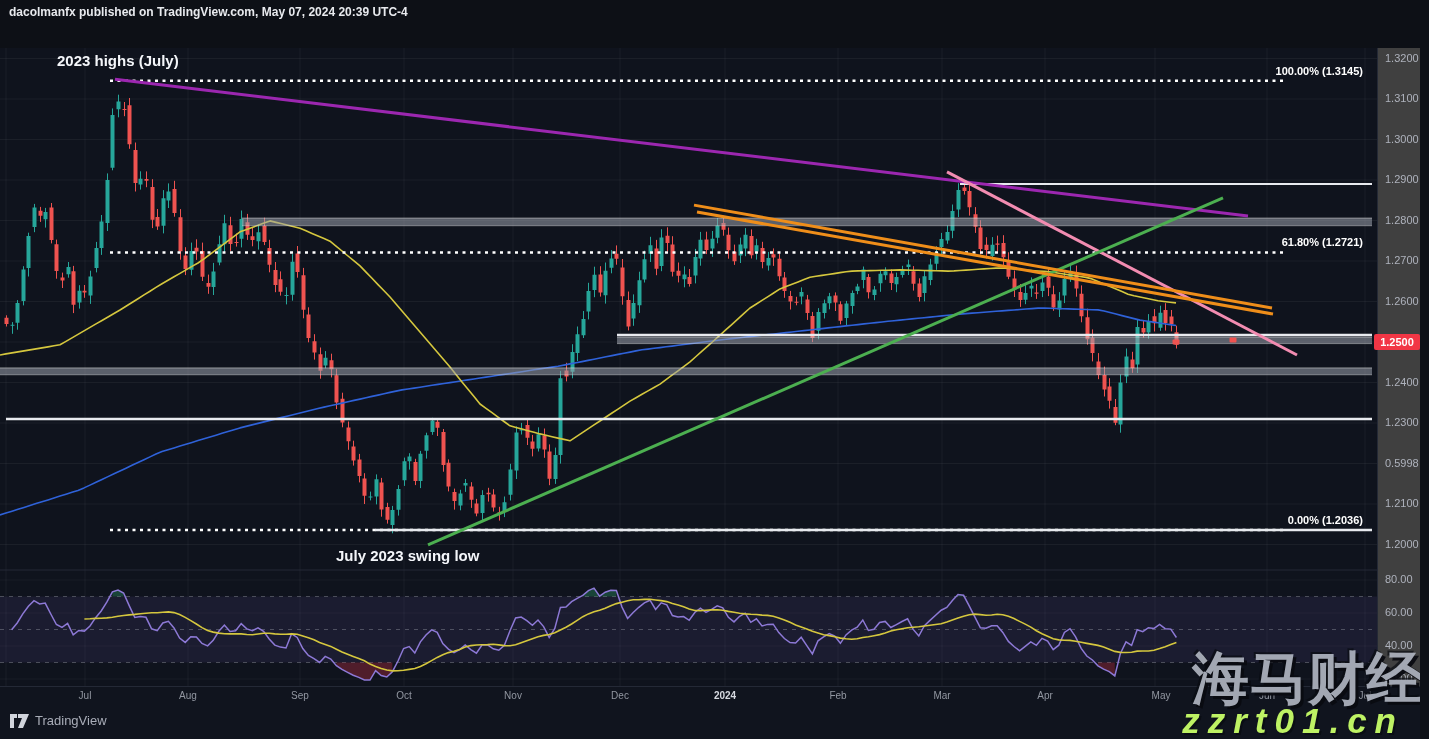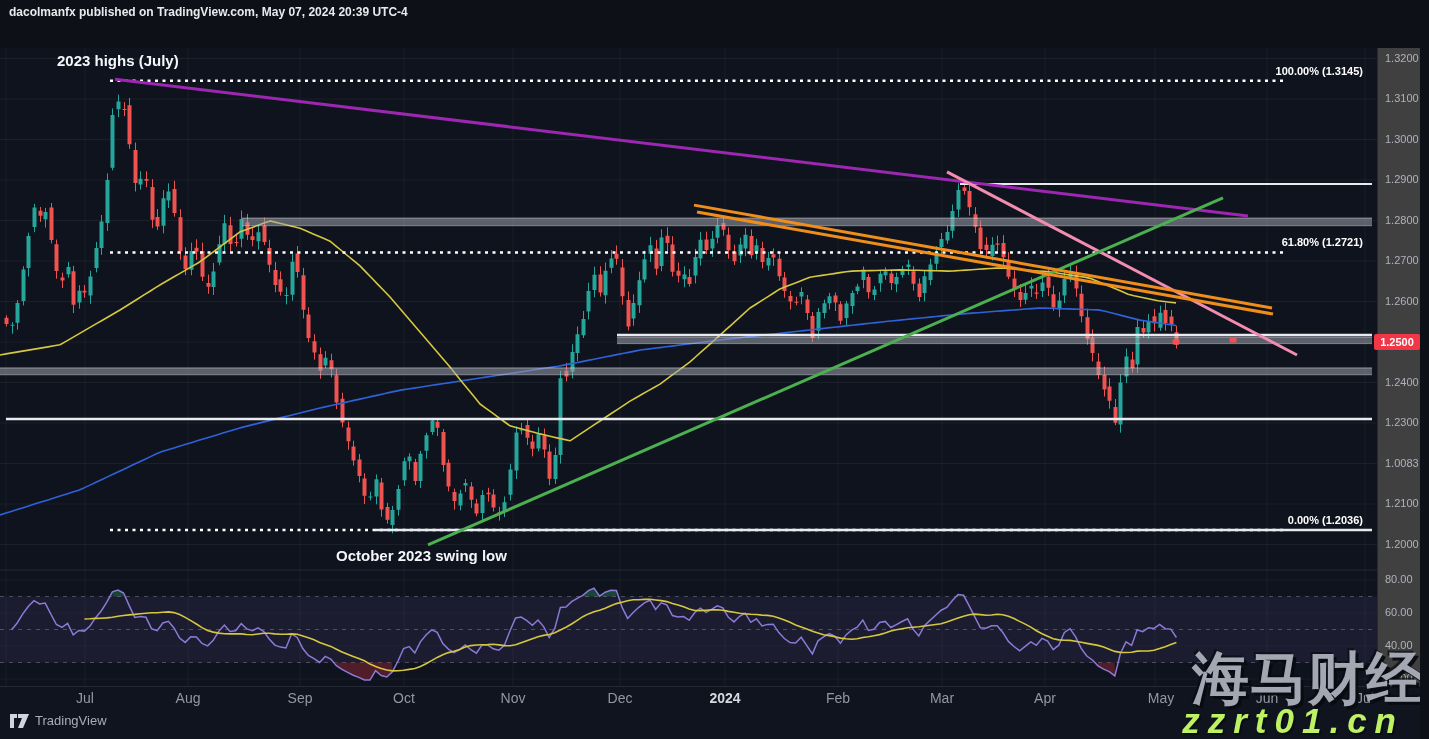--- a/index.html
+++ b/index.html
@@ -15,21 +15,21 @@
   .hdr2 .lab{color:#d6d9e0;}
   .hdr2 .val{color:#f23645;margin-right:7px;}
   .hdr2 .chg{color:#f23645;}
   .gutter{position:absolute;left:1377px;top:48px;width:52px;height:658px;background:#404040;
           border-left:1px solid #242936;z-index:3;}
   .tick{position:absolute;left:7px;color:#aeb2bc;font-size:11px;}
   .pricetag{position:absolute;left:1374px;top:334px;width:46px;height:16px;background:#f23645;color:#fff;
             font-size:11px;font-weight:bold;text-align:center;line-height:16px;border-radius:2px;z-index:4;}
   .taxis{position:absolute;left:0;top:686px;width:1429px;height:20px;background:#10141e;
          border-top:1px solid #242936;z-index:3;}
-  .mon{position:absolute;top:3px;transform:translateX(-50%);color:#9297a1;font-size:14px;}
+  .mon{position:absolute;top:3px;transform:translateX(-50%);color:#9297a1;font-size:10px;}
   .mon.major{color:#d6d9e0;font-weight:bold;}
   .footer{position:absolute;left:0;top:706px;width:1429px;height:33px;background:#10141e;z-index:3;}
   .tvlogo{position:absolute;left:10px;top:7px;display:flex;align-items:center;color:#a9adb8;
           font-size:13px;font-weight:normal;}
   .tvlogo svg{margin-right:6px;}
   .anno{position:absolute;color:#f4f6fa;font-size:15px;font-weight:bold;z-index:4;white-space:nowrap;}
   .fiblab{position:absolute;right:57px;color:#fff;font-size:11px;font-weight:bold;z-index:4;white-space:nowrap;}
   .wm-cjk{position:absolute;top:641px;right:-4px;z-index:8;font-size:57px;font-weight:800;
           letter-spacing:1px;color:rgba(171,176,188,0.95);white-space:nowrap;
           text-shadow:3px 3px 0 rgba(9,11,17,0.95),-2px -2px 0 rgba(9,11,17,0.7);}
@@ -125,21 +125,21 @@
   <div class="gutter" id="price-gutter">
       <div class="tick" style="top: 3.5px;">1.3200</div>
       <div class="tick" style="top: 44px;">1.3100</div>
       <div class="tick" style="top: 84.5px;">1.3000</div>
       <div class="tick" style="top: 125px;">1.2900</div>
       <div class="tick" style="top: 165.5px;">1.2800</div>
       <div class="tick" style="top: 206px;">1.2700</div>
       <div class="tick" style="top: 246.5px;">1.2600</div>
       <div class="tick" style="top: 327.5px;">1.2400</div>
       <div class="tick" style="top: 368px;">1.2300</div>
-      <div class="tick" style="top: 408.5px;">1.0083</div>
+      <div class="tick" style="top: 408.5px;">0.5998</div>
       <div class="tick" style="top: 449px;">1.2100</div>
       <div class="tick" style="top: 489.5px;">1.2000</div>
       <div class="tick" style="top: 525px;">80.00</div>
       <div class="tick" style="top: 558px;">60.00</div>
       <div class="tick" style="top: 591px;">40.00</div>
       <div class="tick" style="top: 624px;">20.00</div>
     </div>
   <div class="pricetag">1.2500</div>
 
   <div class="taxis" id="time-axis">
@@ -152,21 +152,21 @@
       <div class="mon major" style="left: 725px;">2024</div>
       <div class="mon" style="left: 838px;">Feb</div>
       <div class="mon" style="left: 942px;">Mar</div>
       <div class="mon" style="left: 1045px;">Apr</div>
       <div class="mon" style="left: 1155px; padding-left: 12px;">May</div>
       <div class="mon" style="left: 1267px;">Jun</div>
       <div class="mon" style="left: 1365px;">Jul</div>
     </div>
 
   <div class="anno" id="anno-0" style="left: 57px; top: 52px;">2023 highs (July)</div>
-  <div class="anno" id="anno-1" style="left: 336px; top: 547px;">October 2023 swing low</div>
+  <div class="anno" id="anno-1" style="left: 336px; top: 547px;">July 2023 swing low</div>
 
   <div class="fiblab" id="fib-0" style="top: 64.775px;">100.00% (1.3145)</div>
   <div class="fiblab" id="fib-1" style="top: 236.495px;">61.80% (1.2721)</div>
   <div class="fiblab" id="fib-2" style="top: 513.92px;">0.00% (1.2036)</div>
 
   <div class="footer">
     <div class="tvlogo">
       <svg width="19" height="14" viewBox="0 0 19 14">
         <path d="M0,0 h7 v4 h-3 v10 h-4 z" fill="#d1d4dc"></path>
         <path d="M8,0 h11 l-6,14 h-5 l4,-10 h-4 z" fill="#d1d4dc"></path>

